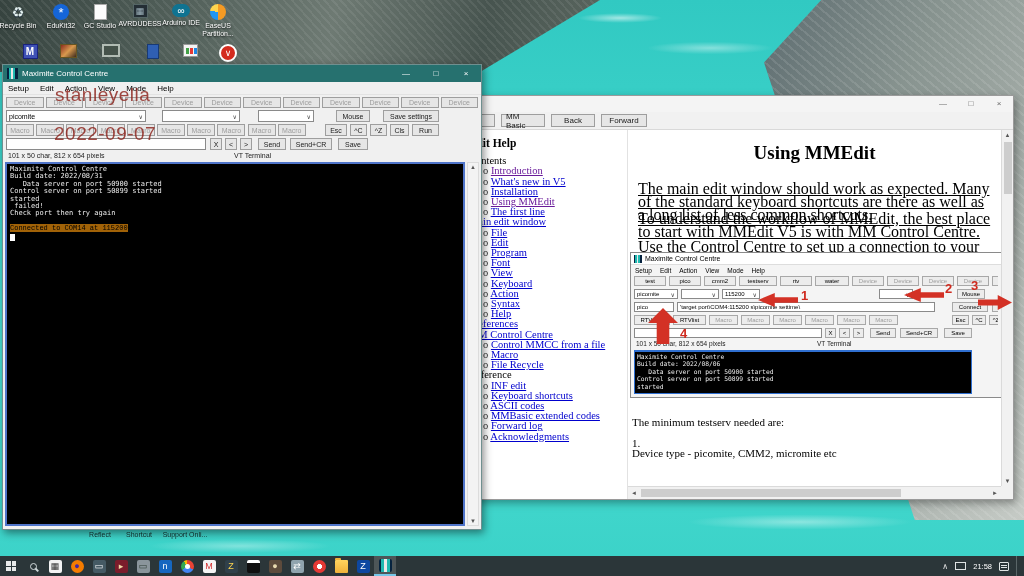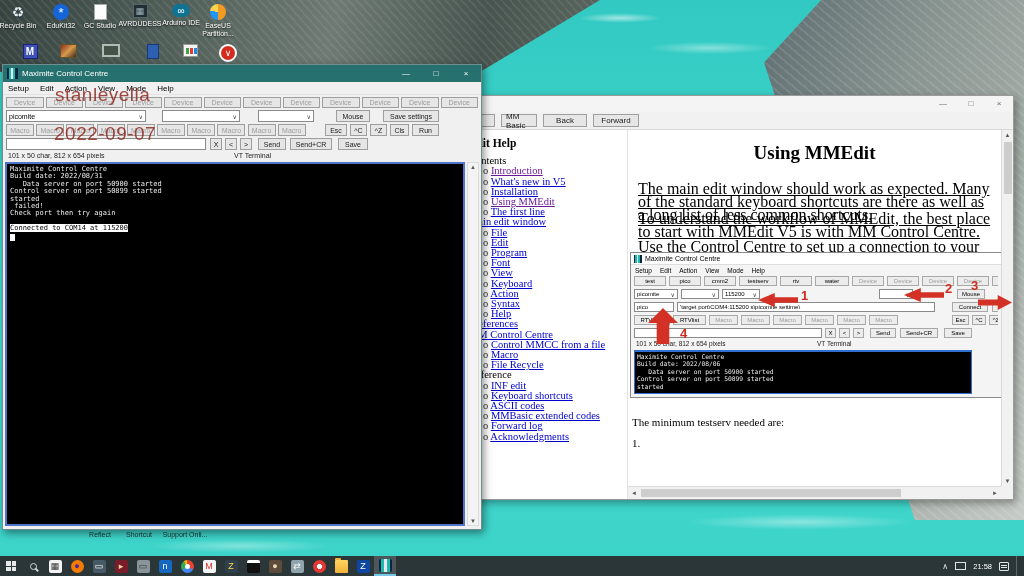--- a/index.html
+++ b/index.html
@@ -72,35 +72,35 @@
   .row .btn,.row .combo,.row .field{position:absolute;top:0;height:12px;font-size:7px;}
   .devrow{display:flex;gap:2px;height:13px;}
   .devrow .btn{position:static;flex:1;height:11px;font-size:7px;}
   .chk{position:absolute;top:1px;width:9px;height:9px;background:#fff;border:1px solid #555;}
   .chklbl{position:absolute;top:1px;font-size:7.5px;color:#222;}
   .statusrow{position:relative;height:10px;font-size:7px;color:#222;}
   .termwrap{flex:1;display:flex;margin:0 2px 3px 2px;}
   .term{flex:1;background:#000;border:2px solid #4f74c9;padding:2px 3px;overflow:hidden;
         font-family:"DejaVu Sans Mono",monospace;font-size:7px;line-height:7.4px;color:#ececec;white-space:pre;}
   .tline{min-height:7.4px;}
-  .tline .hl{background:#ffffff;color:#000;}
+  .tline .hl{background:#a16207;color:#000;font-family:Liberation Mono, monospace;}
   .cur{width:5px;height:7px;background:#fff;margin-top:1px;}
   .tscroll{width:12px;margin-left:2px;background:#f3f3f3;border:1px solid #dcdcdc;display:flex;flex-direction:column;
            justify-content:space-between;align-items:center;font-size:6px;color:#555;padding:1px 0;}
 
   
   .help-win{position:absolute;left:430px;top:95px;width:584px;height:405px;z-index:5;background:#fff;
             border:1px solid #9a9a9a;display:flex;flex-direction:column;box-shadow:2px 3px 8px rgba(0,0,0,.35);}
   .help-title{height:16px;background:#f4f4f4;display:flex;align-items:center;padding-left:6px;flex:none;}
   .help-title-text{font-size:7px;color:#555;flex:1;}
   .gbtn{width:28px;text-align:center;color:#666;font-size:8px;line-height:16px;}
   .help-toolbar{height:18px;background:#f1f1f1;border-bottom:1px solid #d9d9d9;display:flex;align-items:center;
                 gap:6px;padding-left:20px;flex:none;}
   .help-toolbar .btn{height:13px;font-size:8px;padding:0 4px;}
-  .hb0{width:44px;}.hb1{width:36px;}.hb2{width:44px;}.hb3{width:46px;}
+  .hb0{width:44px;}.hb1{width:44px;}.hb2{width:44px;}.hb3{width:46px;}
   .help-body{flex:1;display:flex;position:relative;overflow:hidden;}
   .toc{width:197px;flex:none;padding:8px 0 0 16px;overflow:hidden;border-right:1px solid #e2e2e2;
        font-family:"Liberation Serif",serif;font-size:10.5px;line-height:10.2px;}
   .toc-h{font-weight:bold;font-size:11.5px;margin-bottom:8px;}
   .t1{margin-left:22px;}
   .t2{margin-left:36px;}
   .tb{color:#333;}
   .tlink{color:#0000cd;text-decoration:underline;cursor:pointer;}
   .tlink.visited{color:#6a1b9a;}
   .main{flex:1;position:relative;overflow:hidden;font-family:"Liberation Serif",serif;}
@@ -372,20 +372,21 @@
         <div class="annum" style="left:317px;top:151px;">2</div>
         <div class="arrow aR" style="left:350px;top:165px;width:34px;height:15px;"></div>
         <div class="annum" style="left:343px;top:148px;">3</div>
         <div class="arrow aU" style="left:20px;top:178px;width:30px;height:36px;"></div>
         <div class="annum" style="left:52px;top:196px;">4</div>
 
         <div class="minset">
           <div>The minimum testserv needed are:</div>
           <div class="gap"></div>
           <div>1.</div>
+          <div>Device type - picomite, CMM2, micromite etc</div>
         </div>
       </div>
 
       <div class="vscroll">
         <span>▲</span>
         <span>▼</span>
         <div class="vthumb"></div>
       </div>
       <div class="hscroll">
         <span>◄</span>

